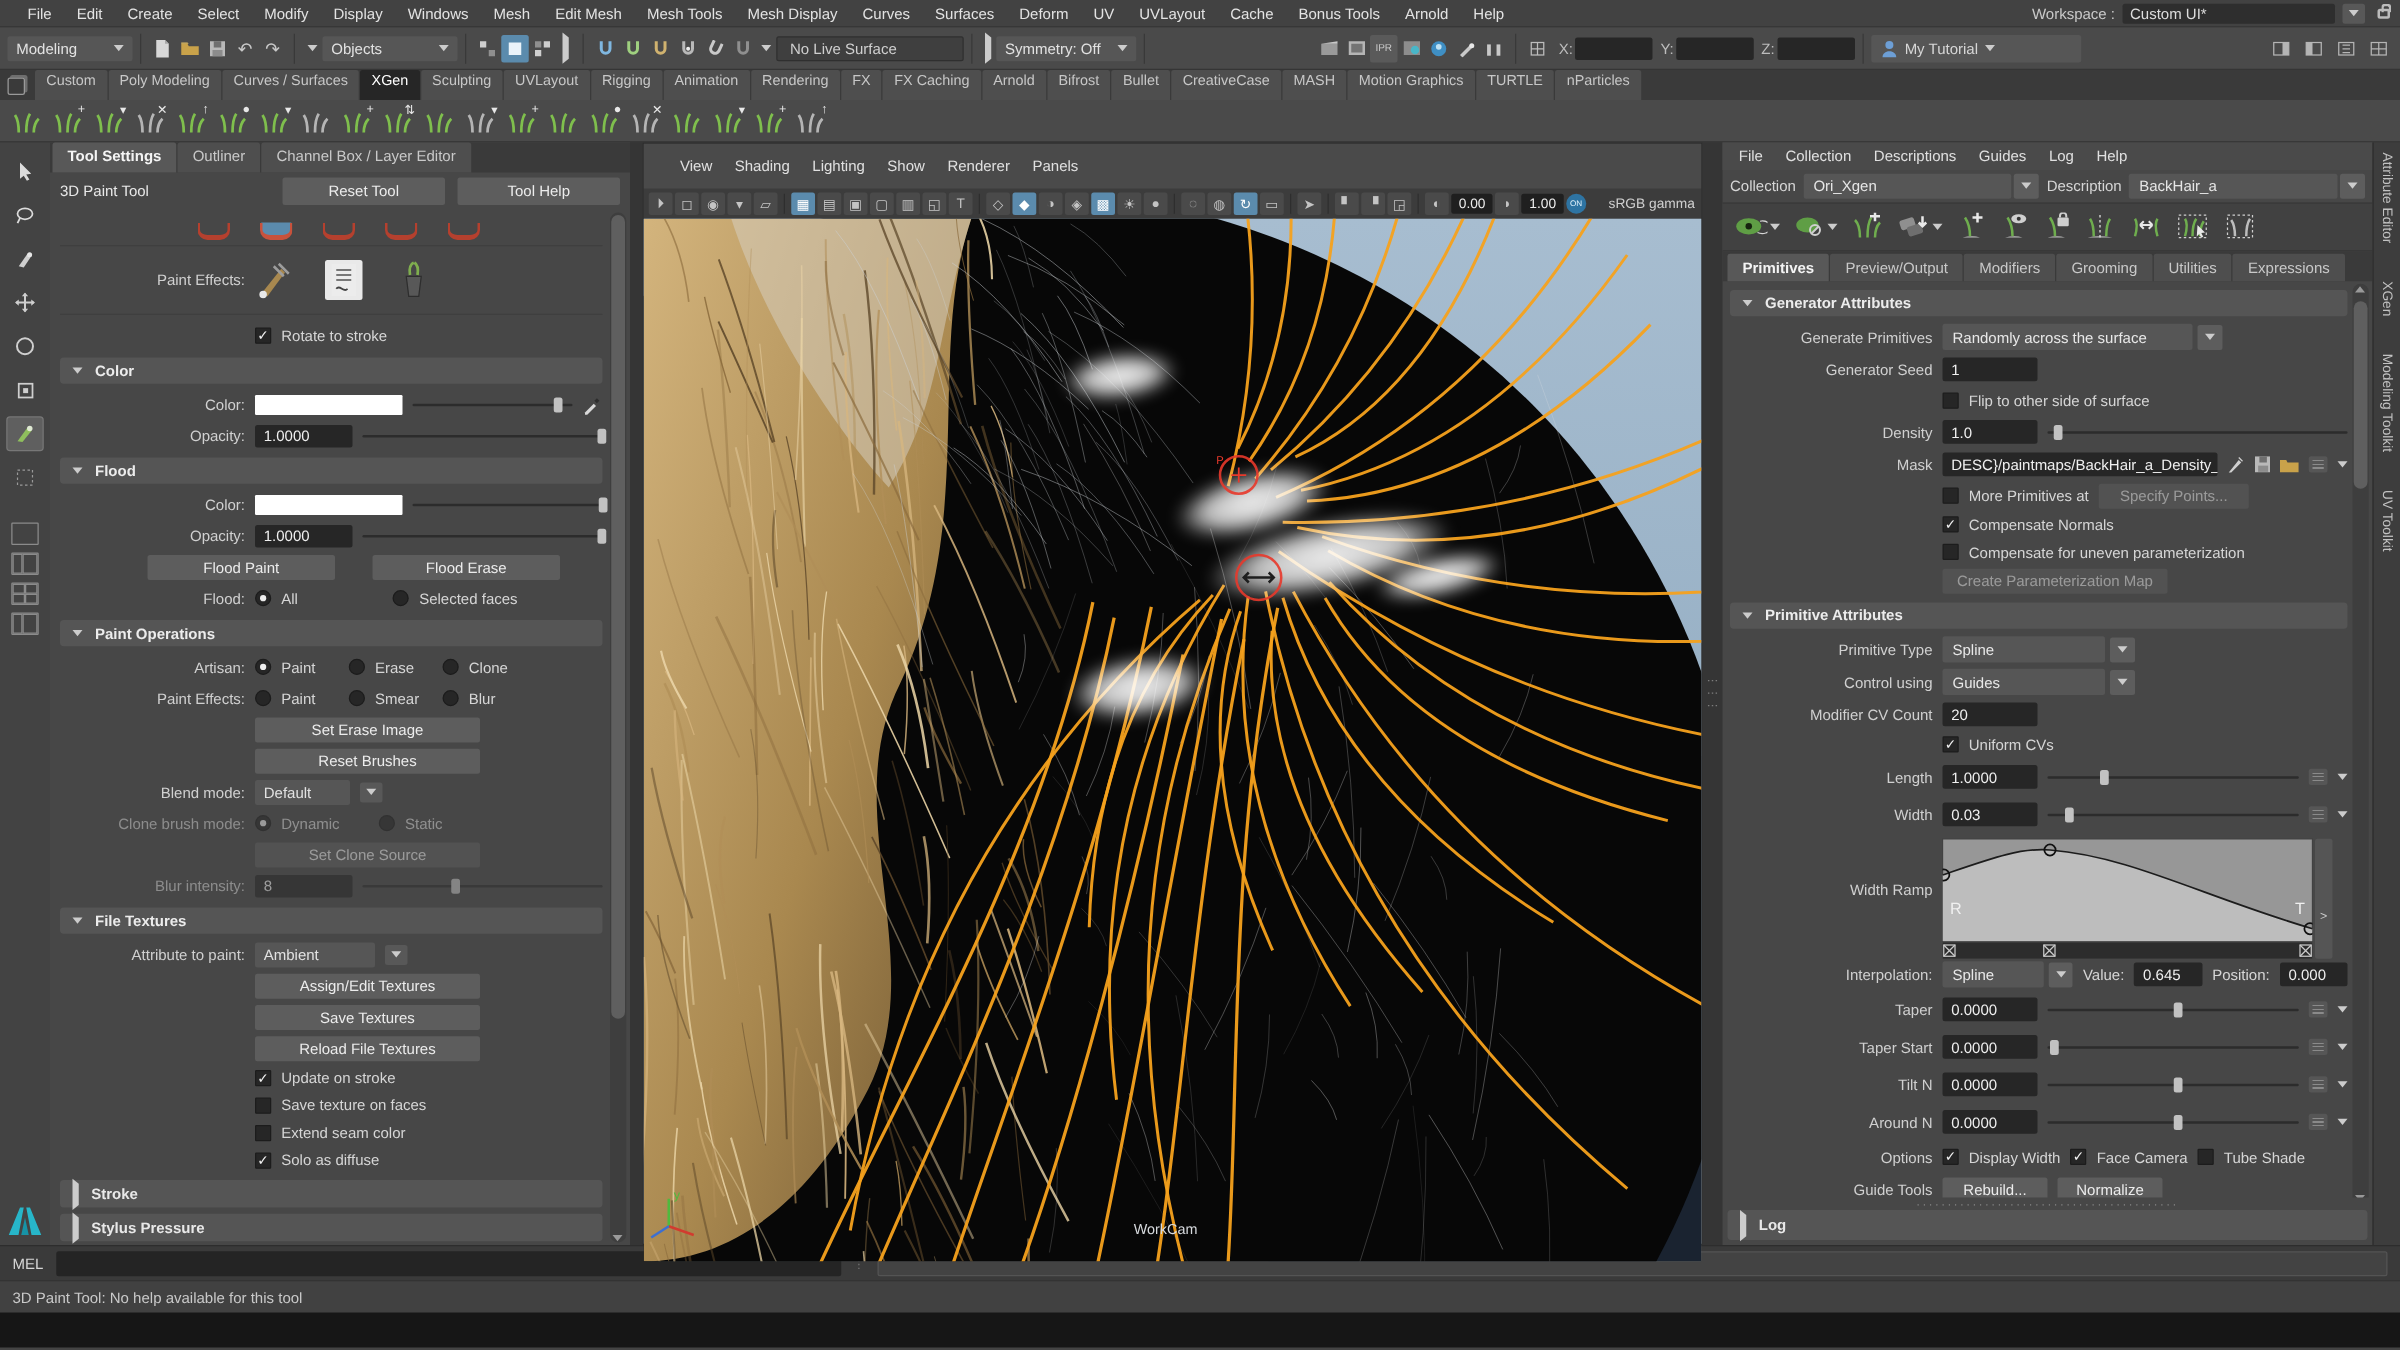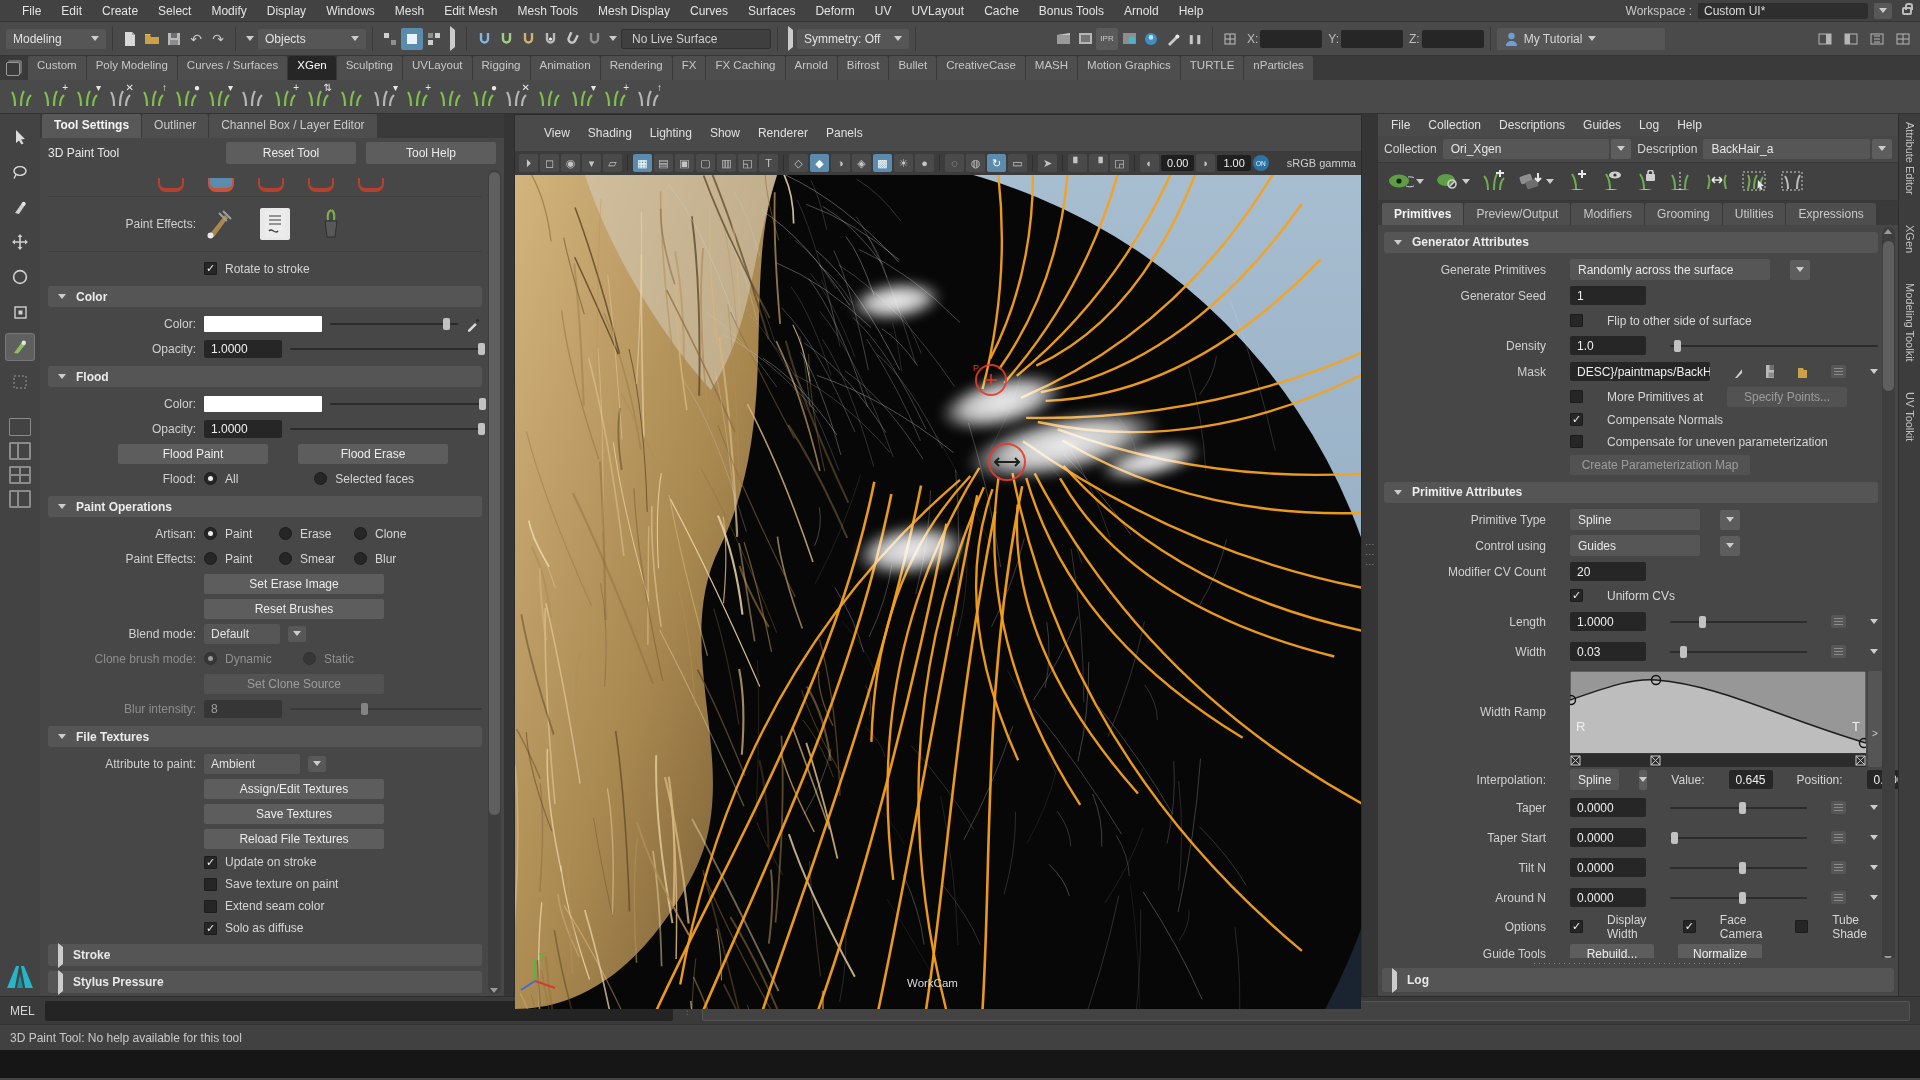--- a/index.html
+++ b/index.html
@@ -111,21 +111,21 @@
 .xcombo{background:#565656;height:20px;border-radius:2px;display:flex;align-items:center;padding:0 8px;color:#e6e6e6;flex:1}
 .xarr{width:20px;height:20px;background:#5d5d5d;border-radius:2px;display:flex;align-items:center;justify-content:center;margin-left:-4px}
 .xicons{height:40px;display:flex;align-items:center;gap:12px;padding:0 10px;background:#414141;border-top:1px solid #383838;border-bottom:1px solid #383838}
 .xic{display:flex;align-items:center;gap:2px}
 .xtabs{display:flex;height:24px;align-items:flex-end;gap:1px;background:#3a3a3a;padding-left:4px}
 .xcontent{height:740px;position:relative;overflow:hidden;padding:2px 20px 0 6px}
 .xscroll{position:absolute;right:3px;top:2px;height:736px;width:13px;background:#3e3e3e;border-radius:7px}
 .xscroll .th{position:absolute;left:1px;right:1px;top:14px;height:150px;background:#5f5f5f;border-radius:6px}
 .xscroll .up{position:absolute;top:2px;left:2px;border-left:4px solid transparent;border-right:4px solid transparent;border-bottom:5px solid #999}
 .xscroll .dn{position:absolute;bottom:2px;left:2px;border-left:4px solid transparent;border-right:4px solid transparent;border-top:5px solid #999}
-.xr{display:flex;align-items:center;min-height:26px;gap:24px}
+.xr{display:flex;align-items:center;min-height:26px;gap:8px}
 .xlb{width:162px;text-align:right;color:#d0d0d0;flex:none;white-space:nowrap}
 .xfld{background:#262626;border-radius:2px;height:19px;display:flex;align-items:center;padding:0 7px;color:#f0f0f0}
 .xcombo2{background:#565656;height:21px;border-radius:2px;display:flex;align-items:center;padding:0 8px;color:#e8e8e8;width:170px}
 .xi{width:15px;height:13px;background:#565656;border-radius:2px;flex:none;position:relative}
 .xi:before{content:"";position:absolute;inset:3px 3px 2px 3px;background:repeating-linear-gradient(#8a8a8a 0 1px,transparent 1px 3px)}
 .ramp{display:flex;align-items:stretch;gap:2px}
 .rampside{width:14px;background:#555;border-radius:2px;display:flex;align-items:flex-end;justify-content:center;color:#ccc;font-size:10px;padding-bottom:28px}
 .hgrip{height:10px;display:flex;align-items:center;justify-content:center;color:#8e8e8e;font-size:9px;letter-spacing:2px;overflow:hidden}
 .xlog{height:24px;background:#555;display:flex;align-items:center;gap:10px;padding:0 10px;margin:0 4px 4px 4px;border-radius:3px;color:#e8e8e8;font-weight:bold}
 
@@ -764,21 +764,21 @@
             <span class="btn w180">Reload File Textures</span>
           </div>
         <div class="r" style="min-height:22px">
             <span class="lb"></span>
             <span class="cb">✓</span>
             <span>Update on stroke</span>
           </div>
         <div class="r" style="min-height:22px">
             <span class="lb"></span>
             <span class="cb"></span>
-            <span>Save texture on paint</span>
+            <span>Save texture on faces</span>
           </div>
         <div class="r" style="min-height:22px">
             <span class="lb"></span>
             <span class="cb"></span>
             <span>Extend seam color</span>
           </div>
         <div class="r" style="min-height:22px">
             <span class="lb"></span>
             <span class="cb">✓</span>
             <span>Solo as diffuse</span>

